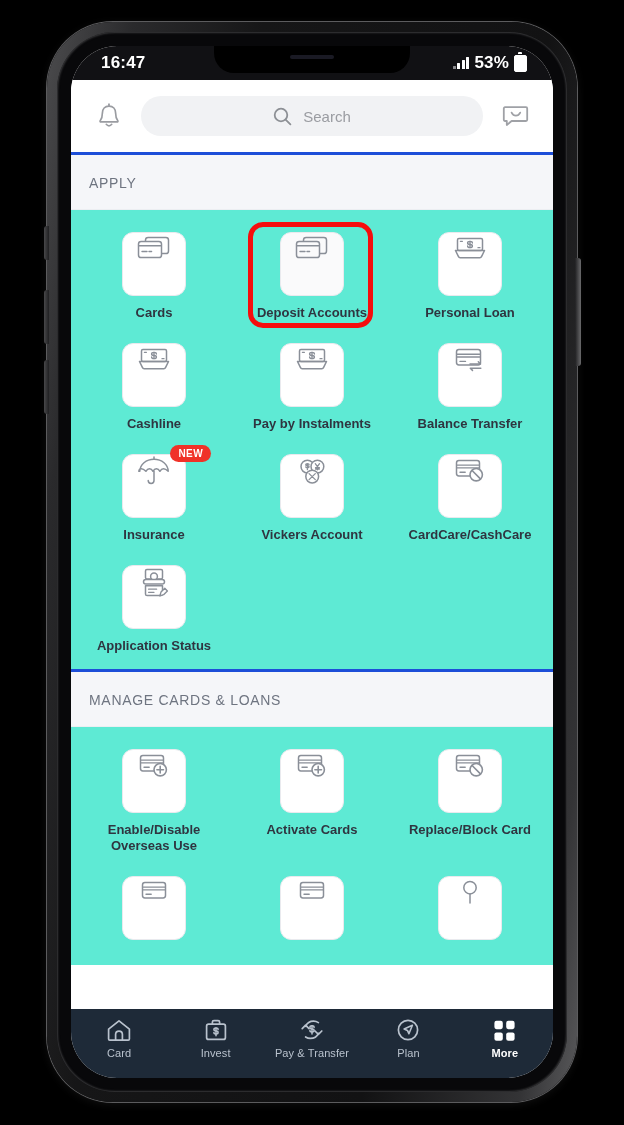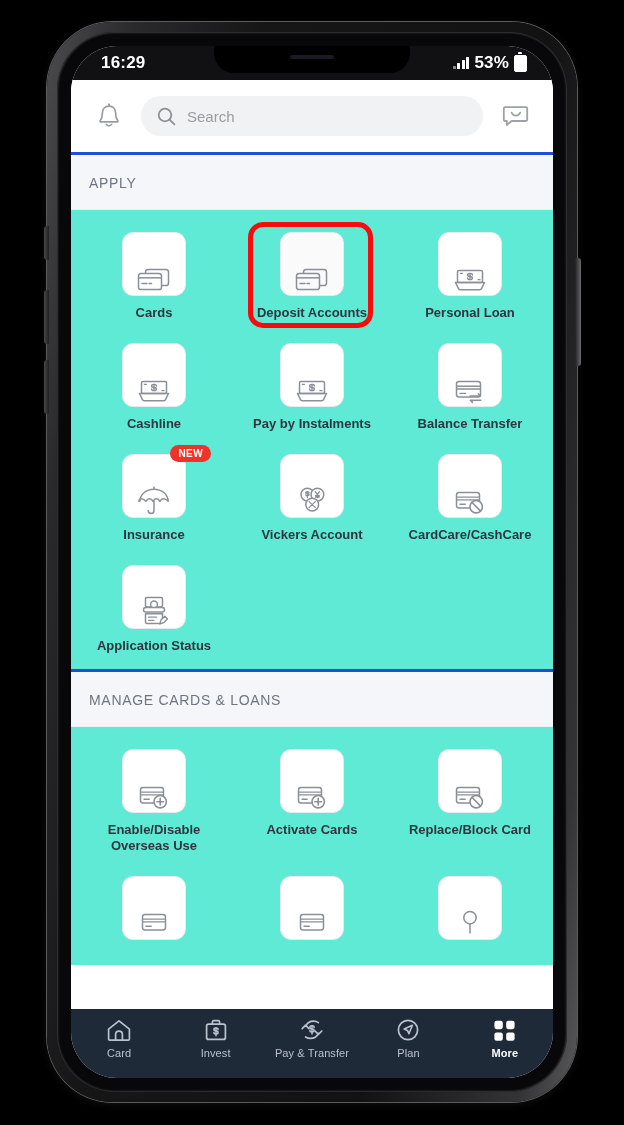--- a/index.html
+++ b/index.html
@@ -133,20 +133,21 @@
     flex: 1 1 auto;
     height: 40px;
     background: #f1f2f4;
     border-radius: 20px;
     display: flex;
     align-items: center;
     padding: 0 16px;
     gap: 11px;
     box-sizing: border-box;
     cursor: text;
+    justify-content: center;
   }
   #search-placeholder {
     color: #9a9ca1;
     font-size: 15px;
   }
 
   
   #content {
     height: 857px;
     background: #ffffff;
@@ -176,21 +177,21 @@
     padding: 12px 4px 10px 4px;
     position: relative;
     cursor: pointer;
   }
   .tile-icon-box {
     width: 62px;
     height: 62px;
     border: 1px solid #e9eaee;
     border-radius: 11px;
     display: flex;
-    align-items: flex-end;
+    align-items: flex-start;
     justify-content: center;
     background: #ffffff;
     position: relative;
   }
   .tile-label {
     margin-top: 9px;
     font-size: 13px;
     color: #2f3540;
     text-align: center;
     line-height: 1.22;
@@ -257,21 +258,21 @@
 <div class="hw-button" id="volume-rocker-up"></div>
 <div class="hw-button" id="volume-rocker-down"></div>
 <div class="hw-button" id="power-button"></div>
 
 <div id="screen">
 
   <div id="status-bar">
     <div id="notch">
       <div id="notch-speaker"></div>
     </div>
-    <div id="status-time">16:29</div>
+    <div id="status-time">16:47</div>
     <div id="status-right">
       <div id="signal-bars">
         <i></i>
           <i></i>
           <i></i>
           <i></i>
       </div>
       <div id="battery-percent">53%</div>
       <div id="battery-icon"></div>
     </div>

